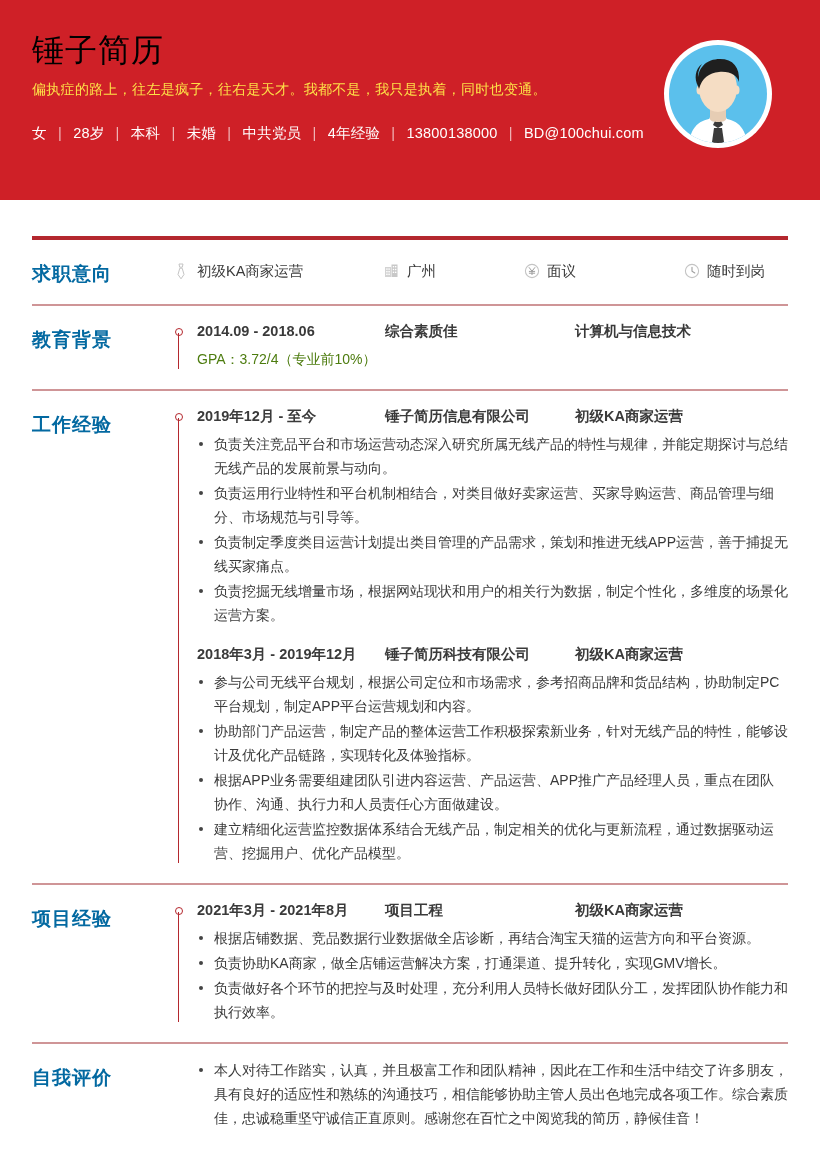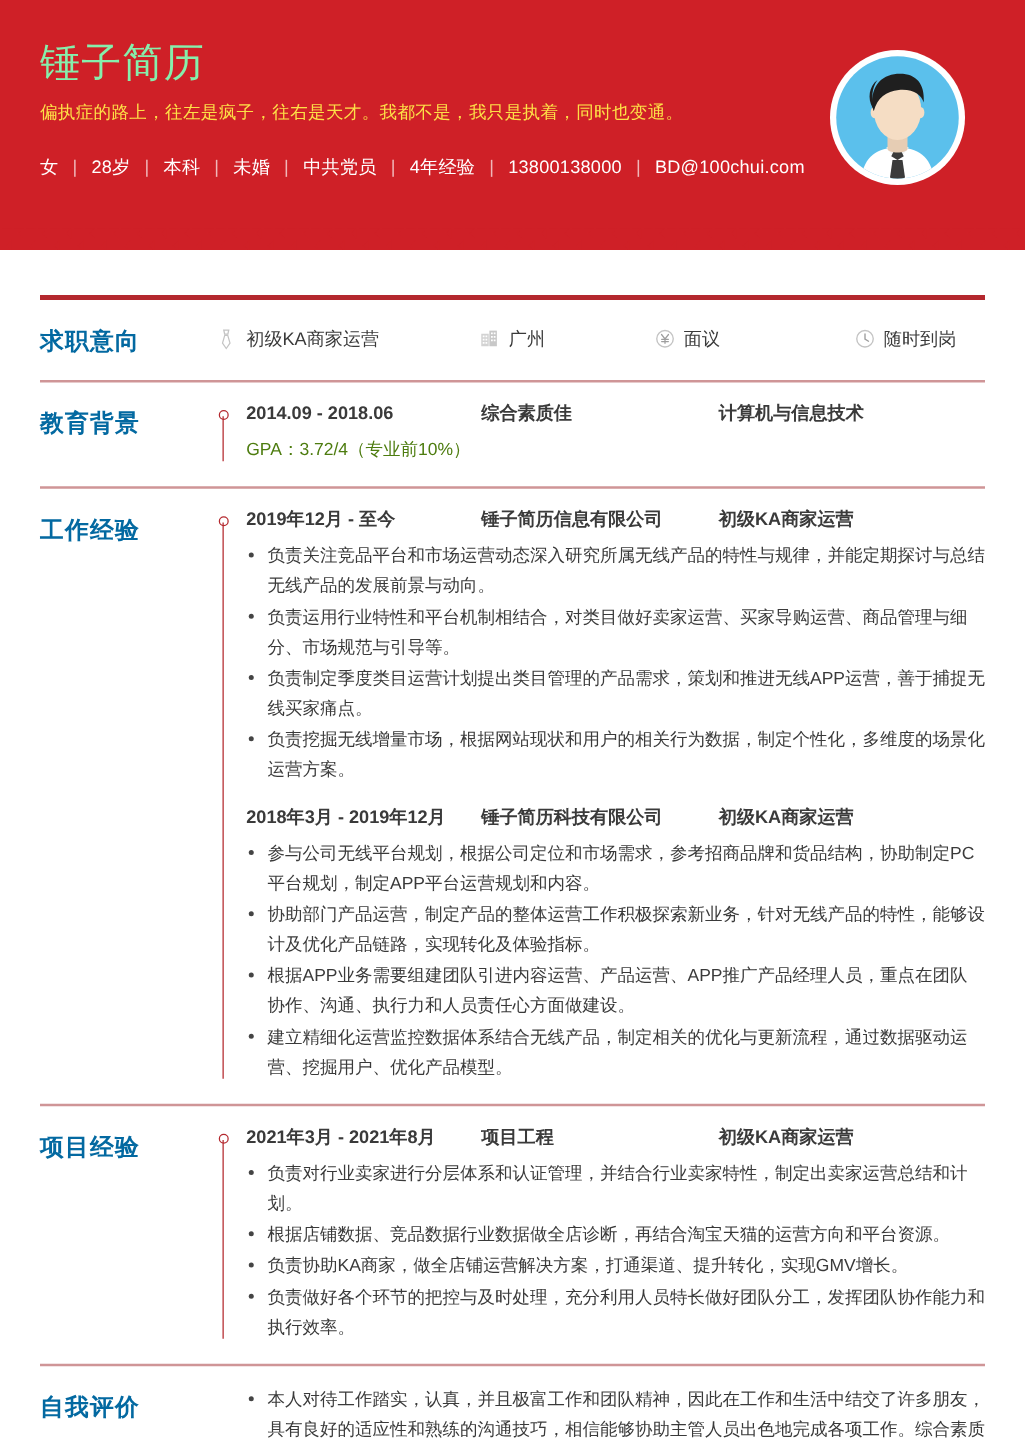--- a/index.html
+++ b/index.html
@@ -26,21 +26,21 @@
   }
   .header-inner {
     position: absolute;
     left: 32px;
     top: 30px;
     width: 560px;
   }
   .name-title {
     font-size: 32px;
     font-weight: 300;
-    color: #86efac;
+    color: #000000;
     letter-spacing: 1px;
     line-height: 40px;
     margin: 0 0 8px 0;
   }
   .tagline {
     font-size: 14px;
     font-weight: 300;
     color: #fde047;
     line-height: 22px;
     margin: 0;
@@ -446,21 +446,20 @@
           <div class="tl-line"></div>
         </div>
         <div class="tl-content">
           <div class="entry">
             <div class="entry-head">
               <span class="eh-date">2021年3月 - 2021年8月</span>
               <span class="eh-org">项目工程</span>
               <span class="eh-role">初级KA商家运营</span>
             </div>
             <ul class="bullets">
-              <li>负责对行业卖家进行分层体系和认证管理，并结合行业卖家特性，制定出卖家运营总结和计划。</li>
               <li>根据店铺数据、竞品数据行业数据做全店诊断，再结合淘宝天猫的运营方向和平台资源。</li>
               <li>负责协助KA商家，做全店铺运营解决方案，打通渠道、提升转化，实现GMV增长。</li>
               <li>负责做好各个环节的把控与及时处理，充分利用人员特长做好团队分工，发挥团队协作能力和执行效率。</li>
             </ul>
           </div>
         </div>
       </div>
     </div>
   </div>
 

